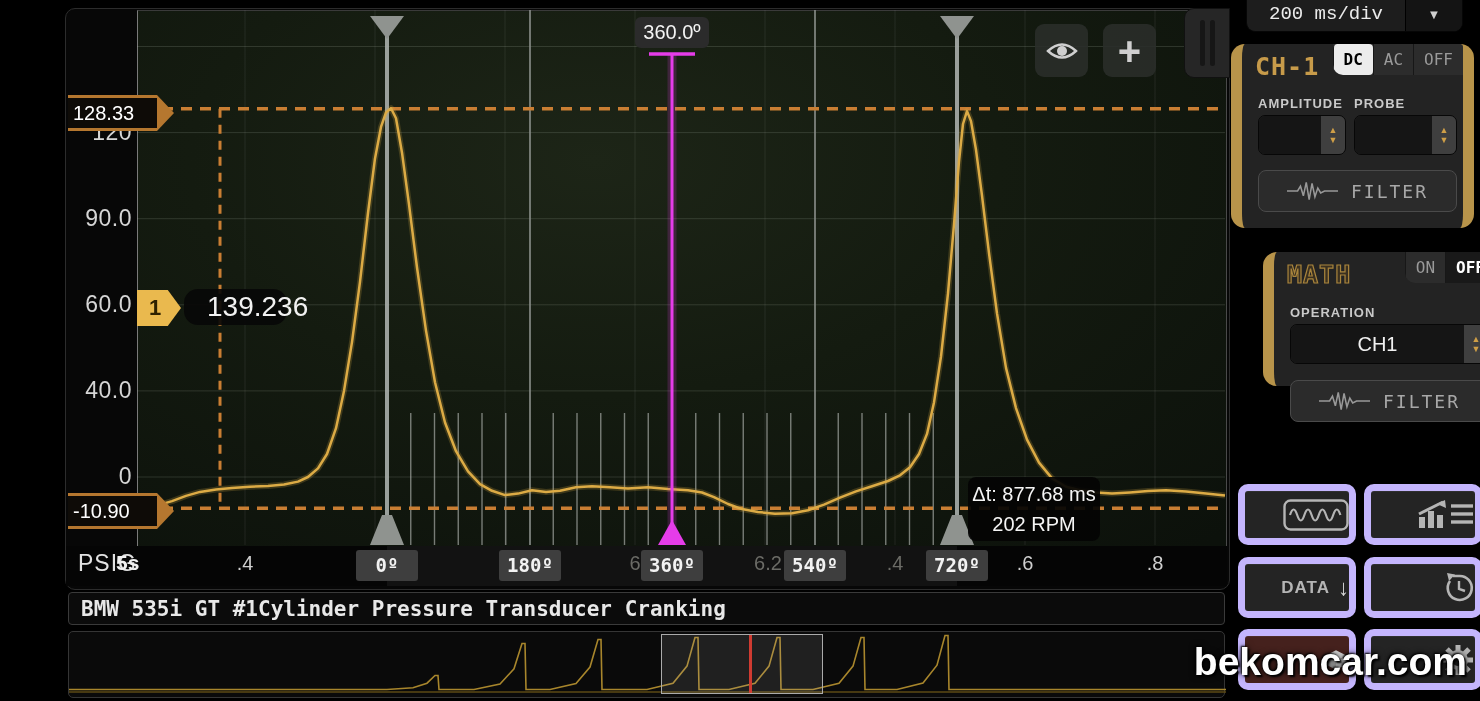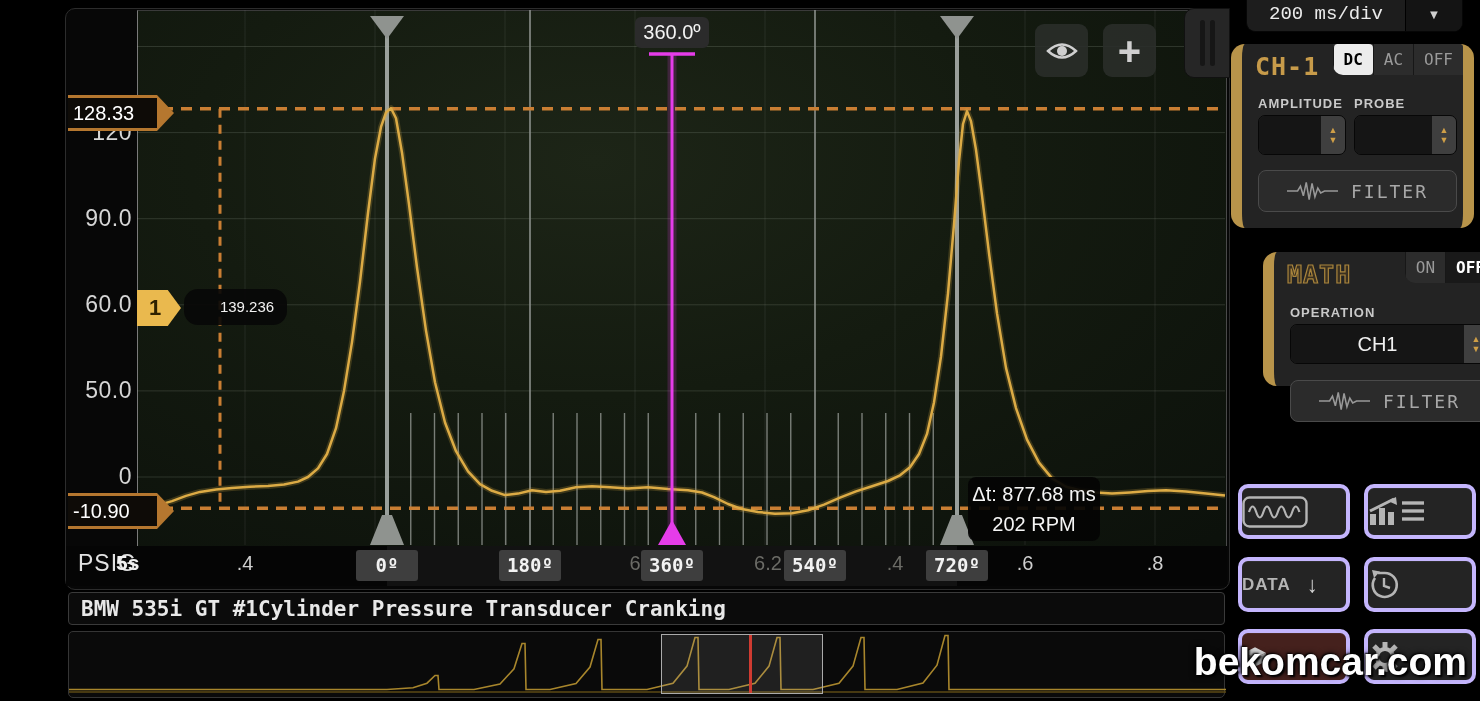--- a/index.html
+++ b/index.html
@@ -17,21 +17,21 @@
 
   .ylab{width:62px;text-align:right;color:#d6d6d6;font-size:23px;letter-spacing:.5px;}
   .ytag{left:68px;width:84px;height:30px;background:#0e0b07;border-top:3px solid #b5772f;
     border-bottom:3px solid #b5772f;color:#fff;font-size:20px;line-height:30px;padding-left:5px;}
   .ytag::after{content:"";position:absolute;right:-17px;top:-3px;width:0;height:0;
     border-left:17px solid #b5772f;border-top:18px solid transparent;border-bottom:18px solid transparent;}
   .marker1{left:137px;top:290px;width:44px;height:36px;background:#eab94e;
     clip-path:polygon(0 0,70% 0,100% 50%,70% 100%,0 100%);color:#2e2100;font-weight:bold;
     font-size:22px;line-height:36px;text-align:left;padding-left:12px;box-sizing:border-box;}
   .cursorval{left:184px;top:289px;width:80px;height:36px;background:rgba(8,8,8,.92);border-radius:14px;
-    color:#f2f2f2;font-size:15px;line-height:36px;text-align:center;padding-left:23px;}
+    color:#f2f2f2;font-size:28px;line-height:36px;text-align:center;padding-left:23px;}
   .degcursor{left:635px;top:17px;width:74px;height:31px;background:#2b2b2b;border-radius:6px;
     color:#f4f4f4;font-size:20px;line-height:31px;text-align:center;}
   .deltabox{left:968px;top:477px;width:132px;height:64px;background:rgba(4,4,4,.93);border-radius:8px;
     color:#f5f5f5;font-size:20px;text-align:center;line-height:30px;padding-top:2px;box-sizing:border-box;}
   .sqbtn{width:53px;height:53px;background:rgba(42,46,42,.88);border-radius:9px;
     display:flex;align-items:center;justify-content:center;}
   .plusglyph{color:#cfcfcf;font-size:40px;font-weight:bold;line-height:40px;}
   .drawer{left:1184px;top:8px;width:44px;height:68px;background:#262626;border-radius:10px 0 0 10px;
     border:1px solid #111;display:flex;align-items:center;justify-content:center;gap:5px;}
   .drawer i{display:block;width:5px;height:46px;background:#161616;border-radius:3px;}
@@ -79,22 +79,22 @@
   .stepper{display:flex;height:38px;border-radius:7px;overflow:hidden;border:1px solid #070707;}
   .stepper .val{background:#151515;flex:1;color:#ddd;font-size:18px;line-height:38px;text-align:center;}
   .stepper .arrows{width:24px;background:#3f3f3f;display:flex;flex-direction:column;
     align-items:center;justify-content:center;color:#cf9f47;font-size:9px;line-height:10px;}
   .filterbtn{left:16px;width:197px;height:40px;background:#2b2b2b;border:1px solid #4a4a4a;border-radius:8px;
     display:flex;align-items:center;justify-content:center;gap:12px;color:#a8a8a8;
     font-size:18px;letter-spacing:2px;font-family:"DejaVu Sans Mono",monospace;}
   .toolstitle{left:1236px;top:452px;width:232px;display:flex;align-items:center;gap:10px;}
   .toolstitle .line{flex:1;height:2px;background:#4f4f4f;}
   .toolstitle .txt{color:#d5d5d5;font-size:21px;letter-spacing:3px;font-family:"DejaVu Sans Mono",monospace;}
-  .toolbtn{width:104px;height:47px;background:#242424;border:4px solid #c4b5fd;border-radius:10px;
-    box-shadow:inset 0 1px 0 rgba(255,255,255,.05);display:flex;align-items:center;justify-content:flex-start;gap:16px;}
+  .toolbtn{width:104px;height:47px;background:#242424;border:7px solid #c4b5fd;border-radius:10px;
+    box-shadow:inset 0 1px 0 rgba(255,255,255,.05);display:flex;align-items:center;justify-content:flex-end;gap:8px;}
   .toolbtn.red{background:#45211d;}
   .databtn-text{color:#b5b5b5;font-size:17px;font-weight:bold;letter-spacing:1px;}
   .databtn-arrow{color:#d5d5d5;font-size:22px;font-weight:bold;}
   .watermark{right:13px;top:640px;color:#fefefe;font-size:39px;font-weight:bold;
     text-shadow:2px 2px 2px #000,-1px -1px 2px #000,0 0 7px rgba(0,0,0,.85);z-index:50;}
 </style>
 </head>
 <body>
 
 <div id="stage">
@@ -158,21 +158,21 @@
         <line x1="535" y1="44" x2="535" y2="535" stroke="#e53ce9" stroke-width="9" opacity="0.18"></line>
         <line x1="535" y1="44" x2="535" y2="535" stroke="#e53ce9" stroke-width="3"></line>
         <line x1="512" y1="44" x2="558" y2="44" stroke="#e53ce9" stroke-width="3.5"></line>
         <polygon points="521,535 549,535 535,510" fill="#e53ce9"></polygon>
       </g>
     </svg>
 
   <div class="abs ylab" style="left:70px;top:119px;">120</div>
   <div class="abs ylab" style="left:70px;top:205px;">90.0</div>
   <div class="abs ylab" style="left:70px;top:291px;">60.0</div>
-  <div class="abs ylab" style="left:70px;top:377px;">50.0</div>
+  <div class="abs ylab" style="left:70px;top:377px;">40.0</div>
   <div class="abs ylab" style="left:70px;top:463px;">0</div>
 
   <div class="abs ytag" style="top:95px;">128.33</div>
   <div class="abs ytag" style="top:493px;">-10.90</div>
   <div class="abs marker1">1</div>
   <div class="abs cursorval">139.236</div>
 
   <div class="abs degcursor">360.0º</div>
   <div class="abs deltabox">
     <div>Δt: 877.68 ms</div>

